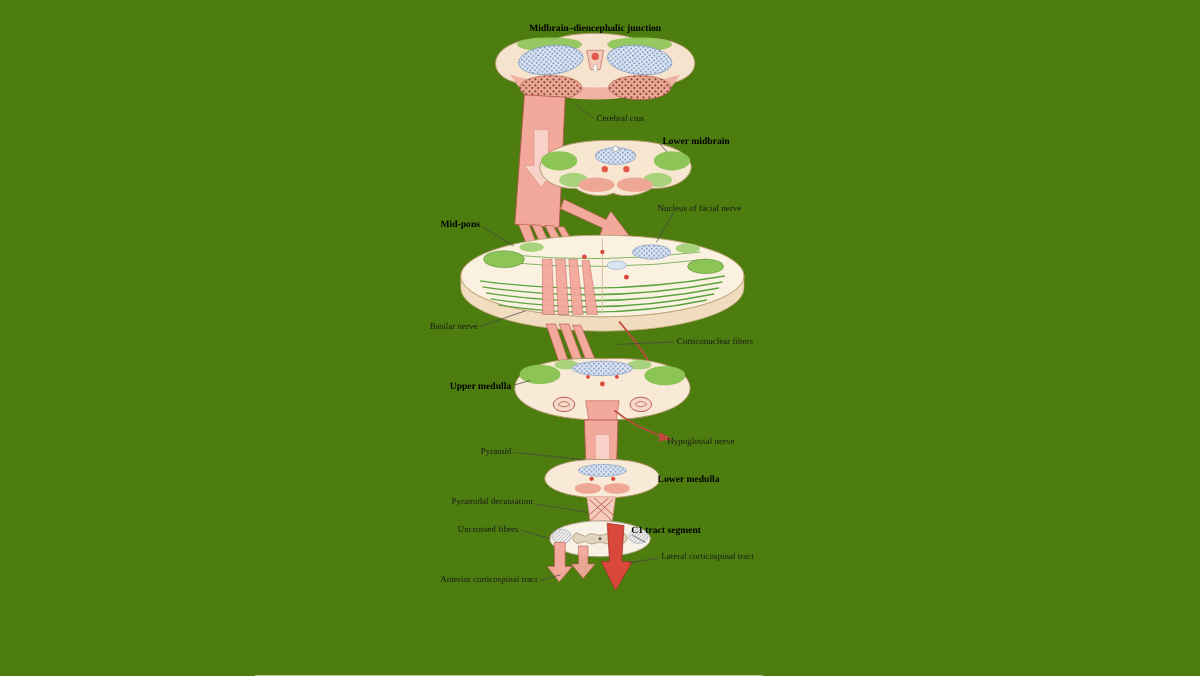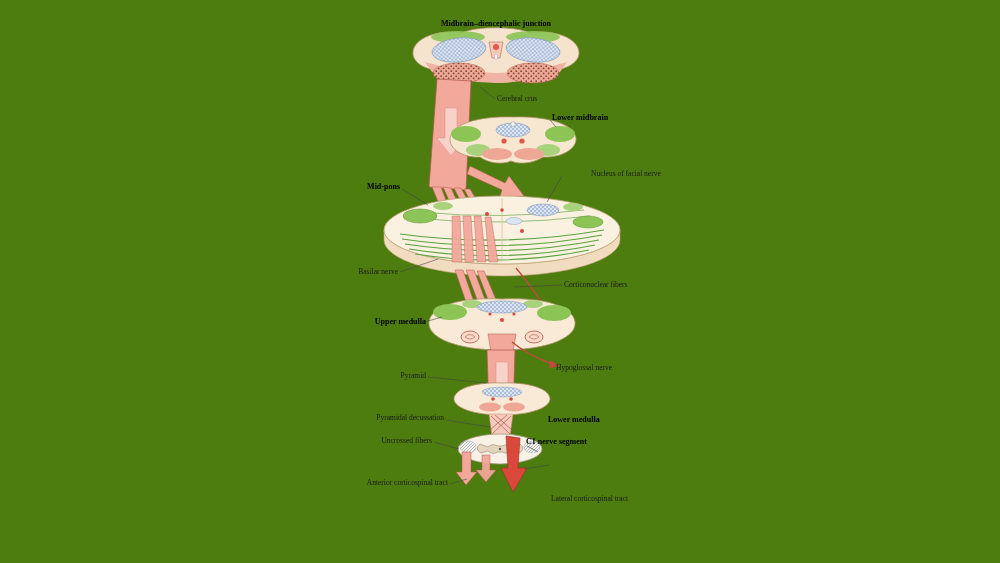--- a/index.html
+++ b/index.html
@@ -200,27 +200,27 @@
     <line x1="527" y1="446" x2="538" y2="452"></line>
     <line x1="549" y1="465" x2="524" y2="469"></line>
     <line x1="450" y1="484" x2="467" y2="479"></line>
   </g>
 </svg>
 
 <div class="lbl bold center" style="left:376px;top:19px;width:240px;">Midbrain–diencephalic junction</div>
 <div class="lbl" style="left:497px;top:95px;">Cerebral crus</div>
 <div class="lbl bold" style="left:552px;top:113px;">Lower midbrain</div>
 <div class="lbl bold right" style="left:300px;top:182px;width:100px;">Mid-pons</div>
-<div class="lbl" style="left:591px;top:170px;">Nucleus of facial nerve</div>
+<div class="lbl" style="left:548px;top:170px;">Nucleus of facial nerve</div>
 <div class="lbl right" style="left:298px;top:268px;width:100px;">Basilar nerve</div>
 <div class="lbl" style="left:564px;top:281px;text-align:center;">Corticonuclear fibers</div>
 <div class="lbl bold right" style="left:326px;top:317px;width:100px;">Upper medulla</div>
 <div class="lbl" style="left:556px;top:364px;text-align:right;">Hypoglossal nerve</div>
 <div class="lbl right" style="left:326px;top:372px;width:100px;">Pyramid</div>
-<div class="lbl bold" style="left:548px;top:415px;text-align:right;">Lower medulla</div>
+<div class="lbl bold" style="left:548px;top:395px;text-align:right;">Lower medulla</div>
 <div class="lbl right" style="left:344px;top:414px;width:100px;">Pyramidal decussation</div>
 <div class="lbl right" style="left:332px;top:437px;width:100px;">Uncrossed fibers</div>
-<div class="lbl bold" style="left:526px;top:437px;">C1 nerve segment</div>
-<div class="lbl" style="left:551px;top:460px;margin-top:35px;">Lateral corticospinal tract</div>
+<div class="lbl bold" style="left:526px;top:437px;">C1 tract segment</div>
+<div class="lbl" style="left:551px;top:460px;">Lateral corticospinal tract</div>
 <div class="lbl right" style="left:330px;top:479px;width:118px;">Anterior corticospinal tract</div>
 
 
 </div>
 
 </body></html>

